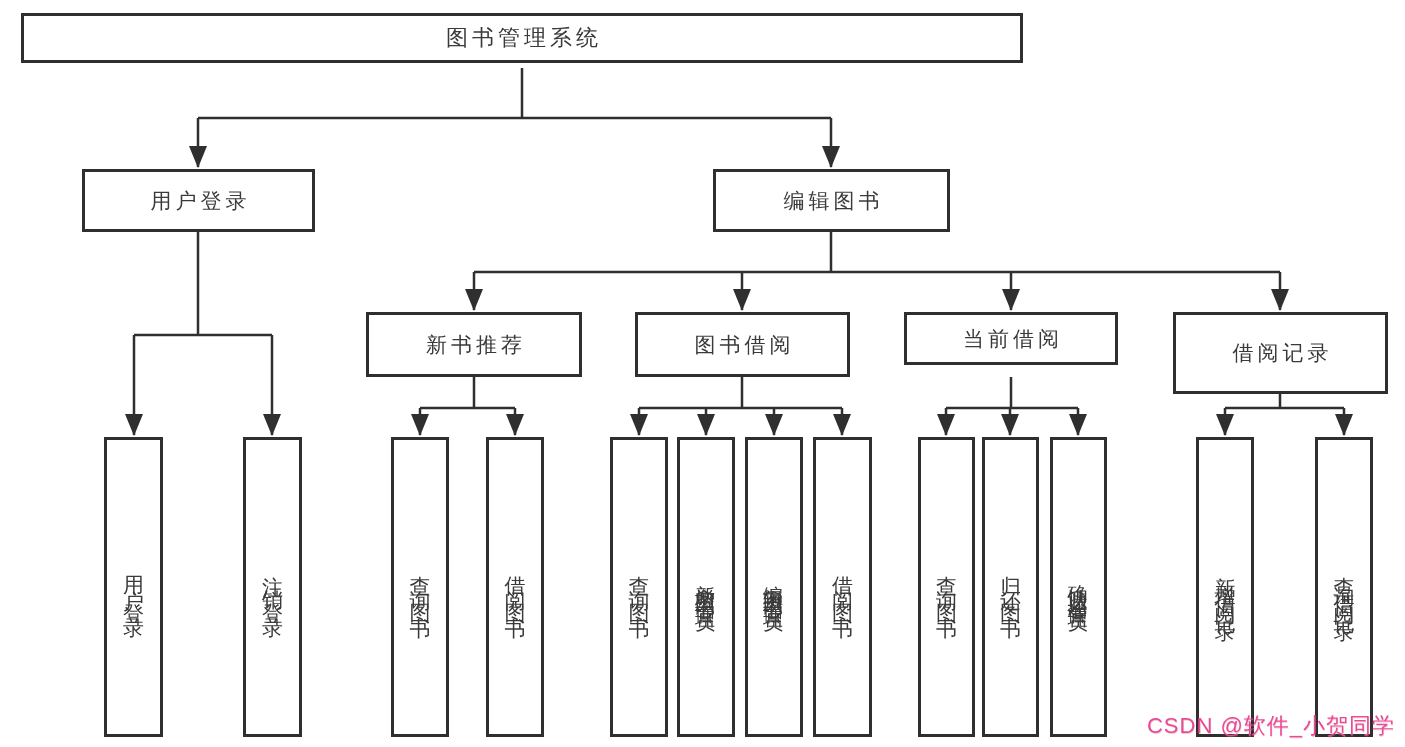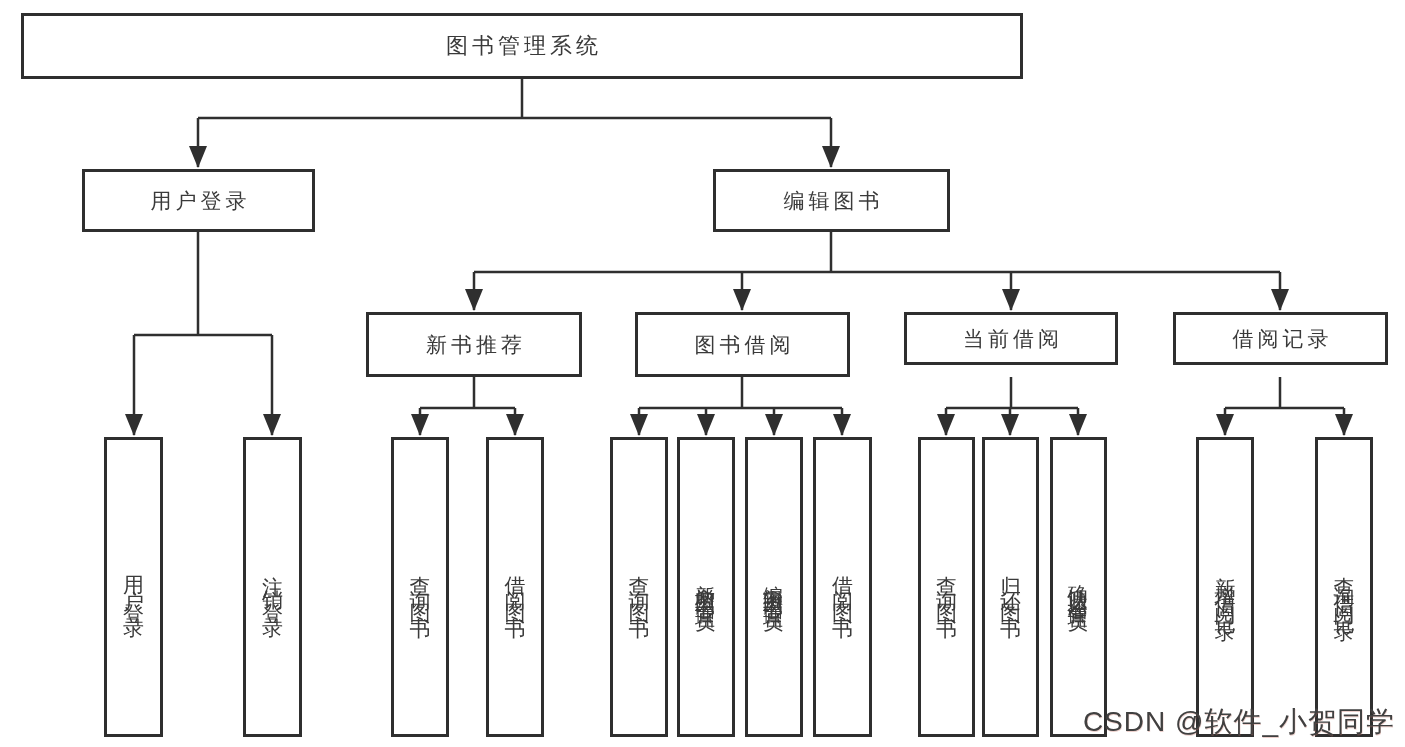--- a/index.html
+++ b/index.html
@@ -37,22 +37,22 @@
     writing-mode:vertical-rl;
     text-orientation:mixed;
     font-size:20px;
   }
   .leaf.short span{font-size:21px;letter-spacing:14px;}
   .leaf.mid span{font-size:21px;letter-spacing:9px;}
   .leaf.long span{font-size:20px;letter-spacing:4px;}
   #watermark{
     position:absolute;
     right:10px;bottom:6px;
-    font-size:28px;
-    color:#404040;
+    font-size:22px;
+    color:#ec4899;
     letter-spacing:1px;
     text-shadow:0.5px 0.5px 0 rgba(200,120,110,0.35);
     white-space:nowrap;
   }
 </style>
 </head>
 <body>
 
 <div id="stage">
 
@@ -92,41 +92,41 @@
       <line x1="946" y1="408" x2="946" y2="435" marker-end="url(#ah)"></line>
       <line x1="1010" y1="408" x2="1010" y2="435" marker-end="url(#ah)"></line>
       <line x1="1078" y1="408" x2="1078" y2="435" marker-end="url(#ah)"></line>
 
       <path d="M1280,377 V408 M1225,408 H1344"></path>
       <line x1="1225" y1="408" x2="1225" y2="435" marker-end="url(#ah)"></line>
       <line x1="1344" y1="408" x2="1344" y2="435" marker-end="url(#ah)"></line>
     </g>
   </svg>
 
-  <div class="node root" style="left:21px;top:13px;width:1002px;height:66px;">
+  <div class="node root" style="left:21px;top:13px;width:1002px;height:50px;">
     <span>图书管理系统</span>
   </div>
 
   <div class="node" style="left:82px;top:169px;width:233px;height:63px;">
     <span>用户登录</span>
   </div>
   <div class="node" style="left:713px;top:169px;width:237px;height:63px;">
     <span>编辑图书</span>
   </div>
 
   <div class="node" style="left:366px;top:312px;width:216px;height:65px;">
     <span>新书推荐</span>
   </div>
   <div class="node" style="left:635px;top:312px;width:215px;height:65px;">
     <span>图书借阅</span>
   </div>
   <div class="node" style="left:904px;top:312px;width:214px;height:53px;">
     <span>当前借阅</span>
   </div>
-  <div class="node" style="left:1173px;top:312px;width:215px;height:53px;">
+  <div class="node" style="left:1173px;top:312px;width:215px;height:82px;">
     <span>借阅记录</span>
   </div>
 
   <div class="leaf short" style="left:104px;width:59px;">
     <span>用户登录</span>
   </div>
   <div class="leaf short" style="left:243px;width:59px;">
     <span>注销登录</span>
   </div>
 

